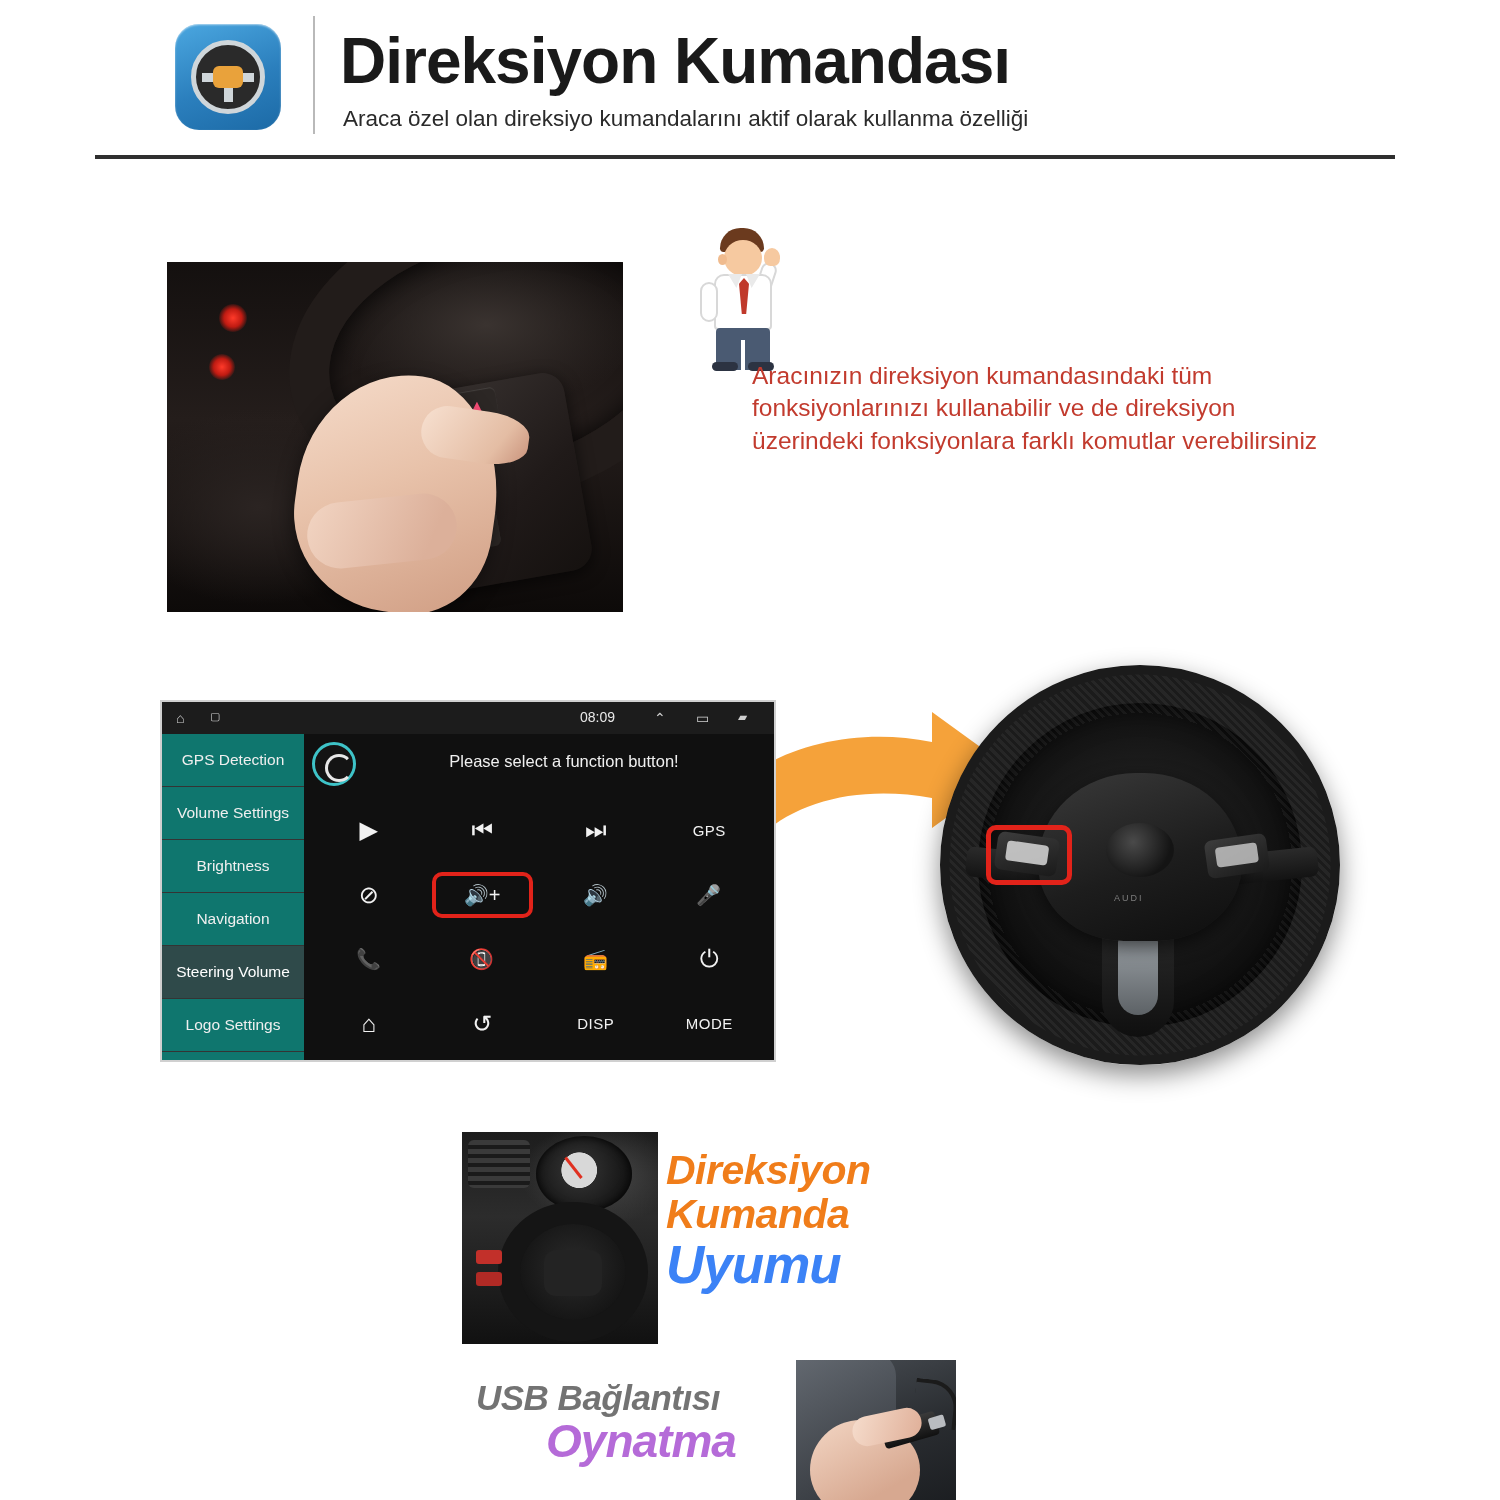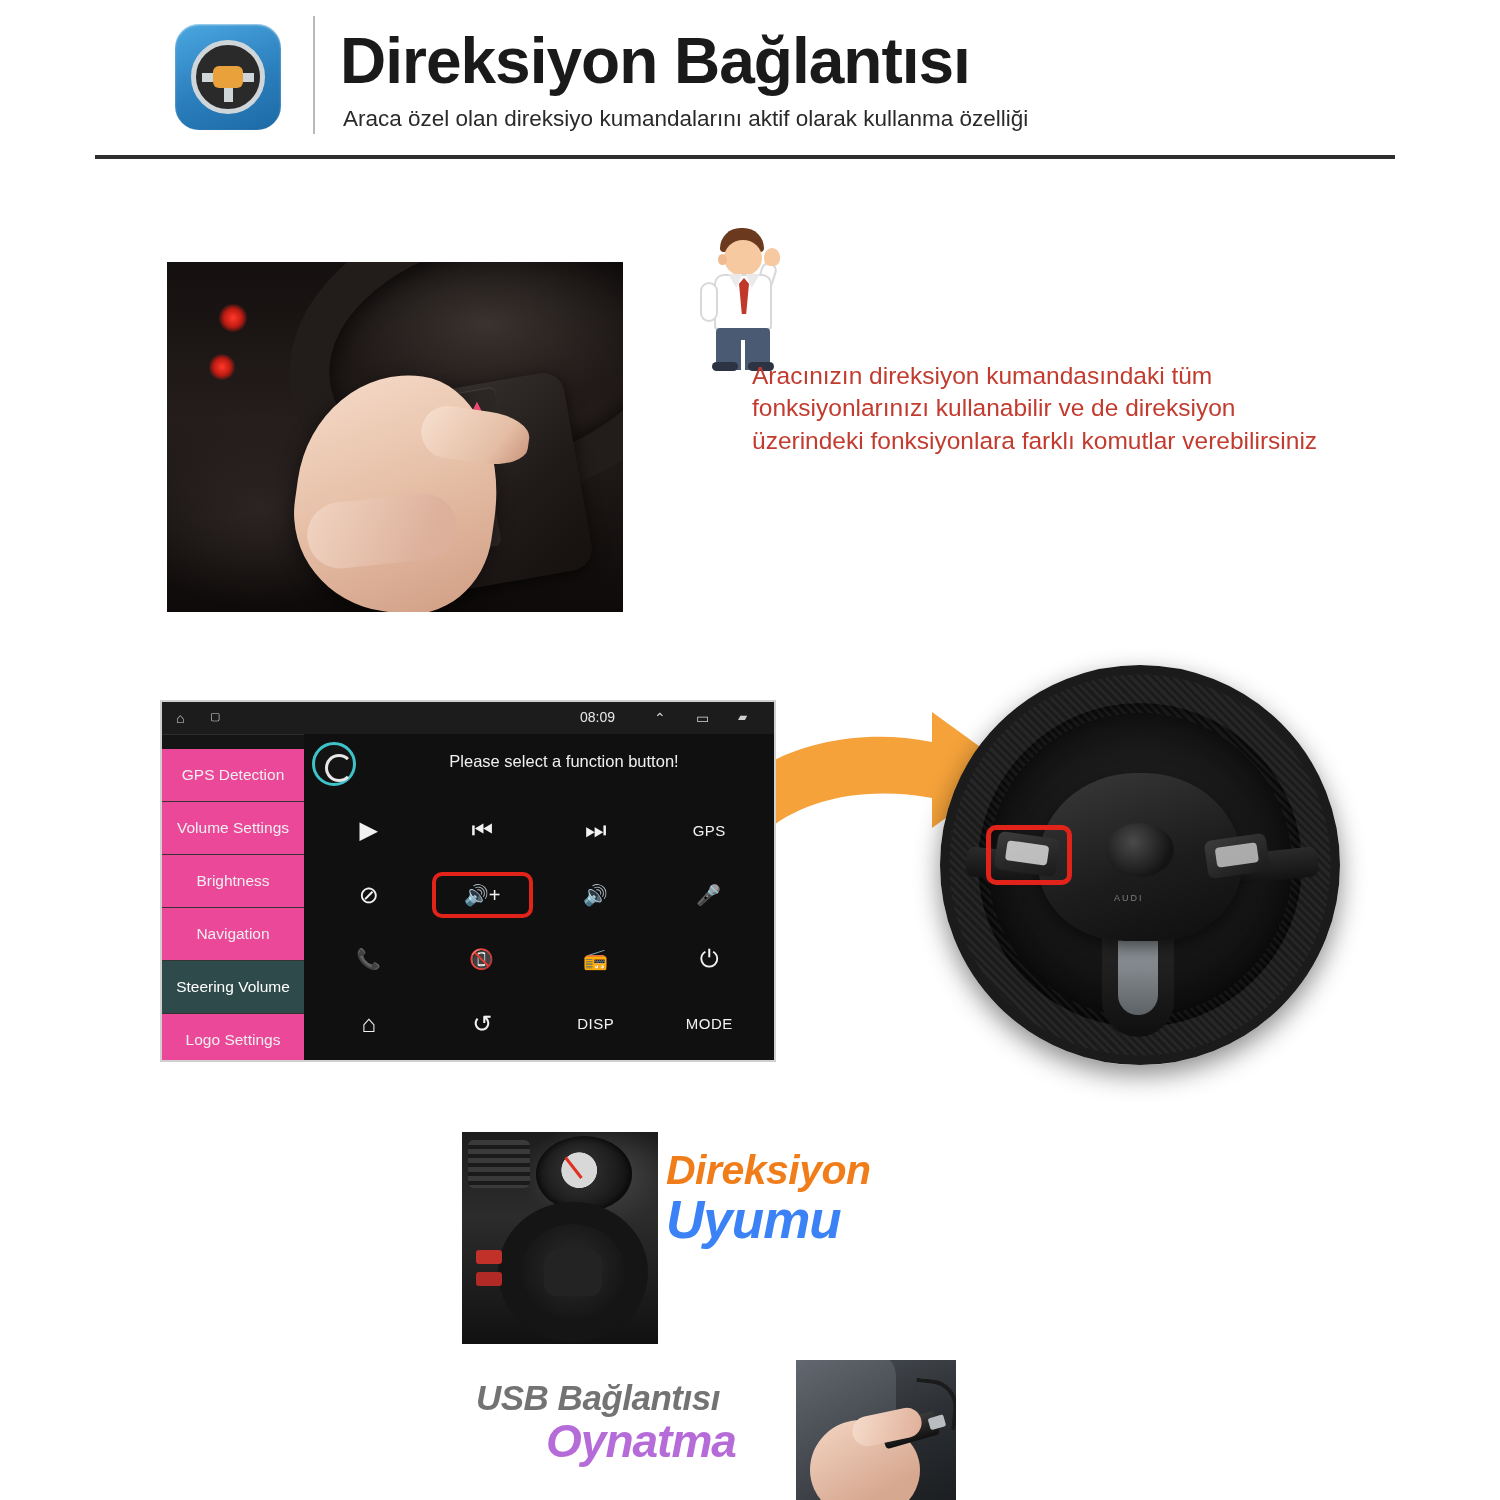--- a/index.html
+++ b/index.html
@@ -250,24 +250,24 @@
   }
   #hu-statusbar .sb-icon { position:absolute; top:8px; color:#cfcfcf; font-size:14px; }
   #hu-clock {
     position: absolute;
     left: 418px; top: 7px;
     font-size: 14px;
     color: #e8e8e8;
   }
   #hu-sidebar {
     position: absolute;
-    left: 0; top: 47px;
+    left: 0; top: 32px;
     width: 142px;
     bottom: 0;
-    background: #ec4899;
+    background: #0f766e;
   }
   .hu-side-item {
     height: 52px;
     line-height: 52px;
     text-align: center;
     color: #efefef;
     font-size: 15.5px;
     border-bottom: 1px solid #343434;
     white-space: nowrap;
   }
@@ -646,21 +646,21 @@
 <div id="header">
   <div id="header-logo">
     <div class="wheel-outer">
       <div class="wheel-spoke-l"></div>
       <div class="wheel-spoke-r"></div>
       <div class="wheel-spoke-b"></div>
       <div class="wheel-hub"></div>
     </div>
   </div>
   <div id="header-divider-v"></div>
-  <div id="header-title">Direksiyon Bağlantısı</div>
+  <div id="header-title">Direksiyon Kumandası</div>
   <div id="header-subtitle">Araca özel olan direksiyo kumandalarını aktif olarak kullanma özelliği</div>
   <div id="header-rule"></div>
 </div>
 
 <div id="photo-wheel-press">
   <div class="pw-dash"></div>
   <div class="pw-light l1"></div>
   <div class="pw-light l2"></div>
   <div class="pw-rim"></div>
   <div class="pw-panel"></div>
@@ -800,20 +800,21 @@
     <div class="pp-vent"></div>
     <div class="pp-cluster"></div>
     <div class="pp-wheel"></div>
     <div class="pp-wheel-hub"></div>
     <div class="pp-btn-red"></div>
     <div class="pp-btn-red2"></div>
   </div>
 
   <div id="promo-title">
     <div id="promo-line1">Direksiyon</div>
+    <div id="promo-line2">Kumanda</div>
     <div id="promo-line3">Uyumu</div>
   </div>
 
   <div id="promo-usb">
     <div id="usb-line1">USB Bağlantısı</div>
     <div id="usb-line3">Oynatma</div>
   </div>
 
   <div id="promo-usb-photo">
     <div class="up-bg"></div>

